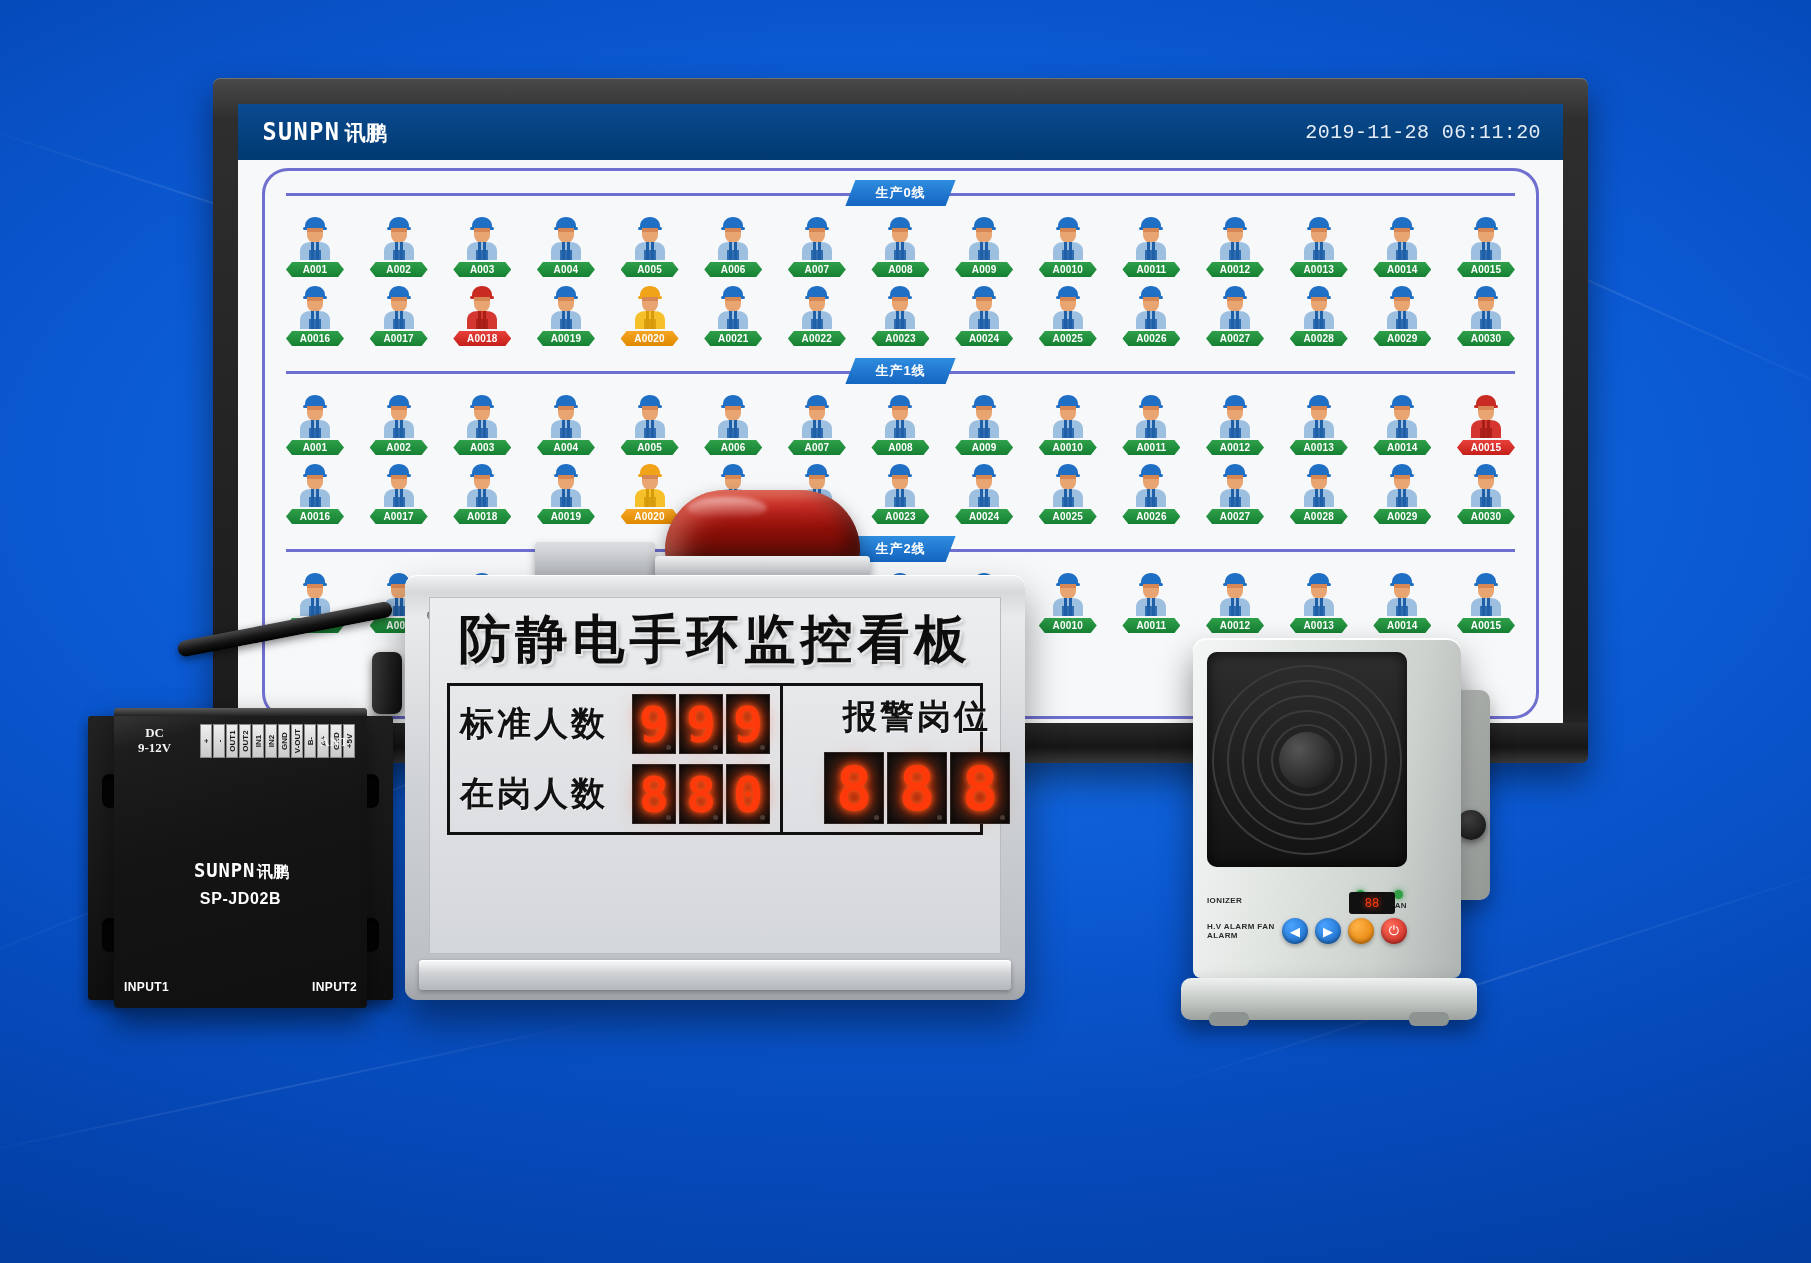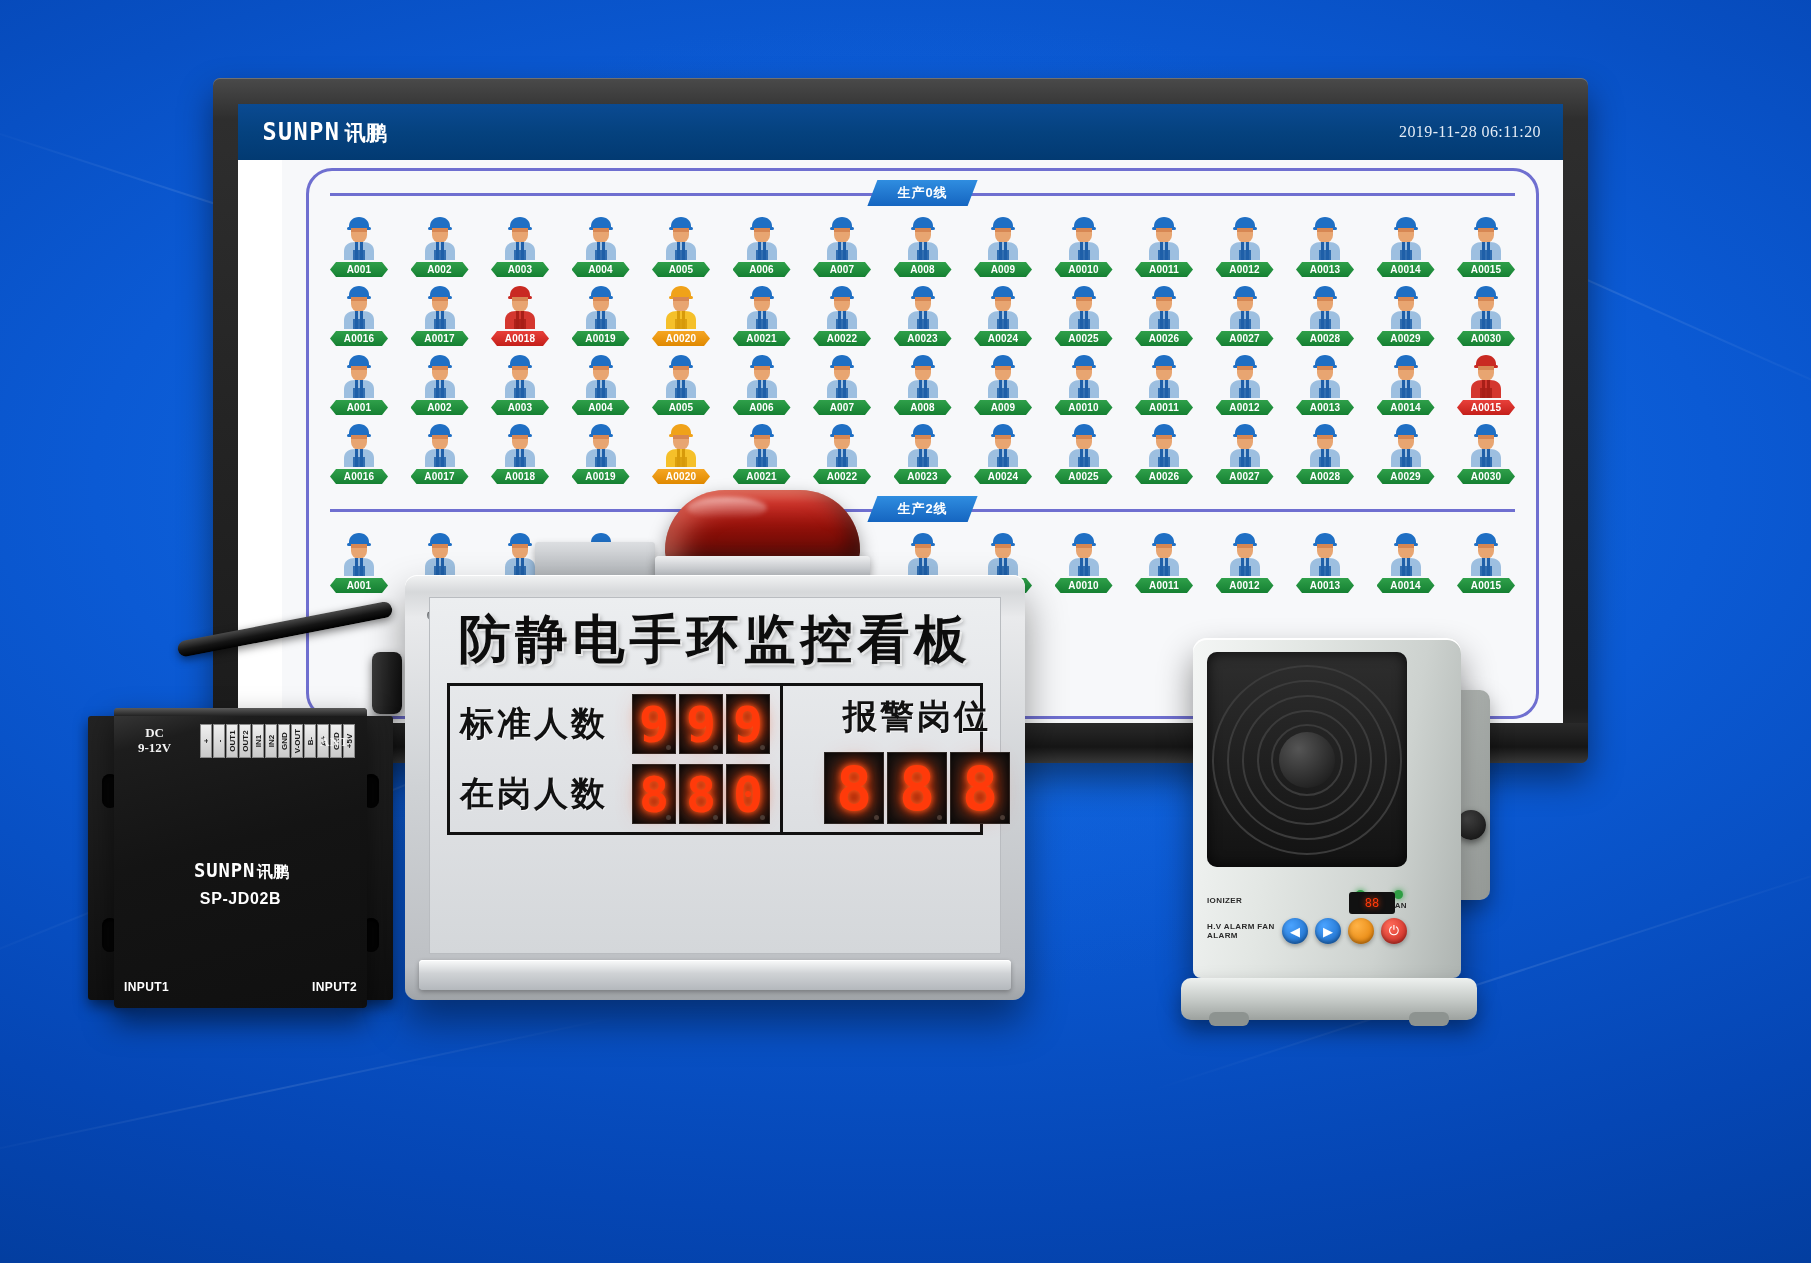--- a/index.html
+++ b/index.html
@@ -29,24 +29,24 @@
      background:linear-gradient(180deg,#2a2a2a,#161616 60%,#383838); border-radius:0 0 7px 7px; }
 
   
   .screen-topbar { height:56px; background:linear-gradient(180deg,#0a4a92 0%,#05427f 50%,#023a72 100%);
       display:flex; align-items:center; padding:0 22px; position:relative; flex:0 0 auto; }
   .logo { display:flex; align-items:baseline; gap:2px; }
   .logo-mark { color:#fff; font-size:25px; font-weight:700; letter-spacing:1.5px;
       font-family:"DejaVu Sans Mono","Liberation Mono",monospace; transform:scaleX(.94); }
   .logo-cn { color:#fff; font-size:21px; font-weight:700; letter-spacing:0px; }
   .screen-title { position:absolute; left:0; right:0; text-align:center; color:#fff; font-size:24px; font-weight:700; letter-spacing:1px; pointer-events:none; }
-  .screen-time { margin-left:auto; color:#e4ecf6; font-size:16px; letter-spacing:.4px; font-family:Liberation Serif, serif; }
+  .screen-time { margin-left:auto; color:#e4ecf6; font-size:20px; letter-spacing:.4px; font-family:Liberation Mono, monospace; }
 
   
-  .screen-body { flex:1; background:#f7f8fa; position:relative; padding:10px 14px 0 14px;margin-left:44px; }
+  .screen-body { flex:1; background:#f7f8fa; position:relative; padding:10px 14px 0 14px; }
   .panel-frame { position:absolute; left:24px; right:24px; top:8px; bottom:4px;
      border:3px solid #6f6fd0; border-radius:26px; }
 
   .line-group { position:relative; padding:0 26px; }
   .line-header { position:relative; height:30px; margin:8px 0 2px 0; display:flex; align-items:center; justify-content:center; }
   .line-header .rule { position:absolute; left:8px; right:8px; top:50%; height:3px; background:#6f6fd0; }
   .line-tag { position:relative; z-index:2; background:linear-gradient(180deg,#2f8de0,#1565c0);
      color:#fff; font-size:13px; font-weight:700; letter-spacing:1px; padding:4px 30px;
      clip-path: polygon(10px 0, 100% 0, calc(100% - 10px) 100%, 0 100%);
      box-shadow:0 1px 3px rgba(0,0,0,.25); }
@@ -591,20 +591,24 @@
     <path d="M18 27h8v5h-8z" fill="#e8a571"></path>
     <path d="M7 46v-9c0-6 5-9 11-9h8c6 0 11 3 11 9v9z" fill="#9dbfe0"></path>
     <path d="M18 28h3v18h-3zM23 28h3v18h-3z" fill="#1f5fa8"></path>
     <path d="M16 36h12v10H16z" fill="#1f5fa8" opacity=".85"></path>
   </svg>
                   <span class="badge ok">A0030</span>
                 </div>
               </div>
             </div>
             <div class="line-group">
+              <div class="line-header">
+                <span class="rule"></span>
+                <span class="line-tag">生产1线</span>
+              </div>
               <div class="worker-row">
                 <div class="worker">
                   <svg width="44" height="46" viewBox="0 0 44 46">
     <path d="M22 3c-6 0-10 4-10 9v2h20v-2c0-5-4-9-10-9z" fill="#1f6fc4"></path>
     <rect x="10" y="13" width="24" height="3" rx="1.5" fill="#1f6fc4"></rect>
     <path d="M14 14h16v7a8 8 0 0 1-16 0z" fill="#e8a571"></path>
     <path d="M14 14h16v4H14z" fill="#c8703a" opacity=".55"></path>
     <path d="M18 27h8v5h-8z" fill="#e8a571"></path>
     <path d="M7 46v-9c0-6 5-9 11-9h8c6 0 11 3 11 9v9z" fill="#9dbfe0"></path>
     <path d="M18 28h3v18h-3zM23 28h3v18h-3z" fill="#1f5fa8"></path>

